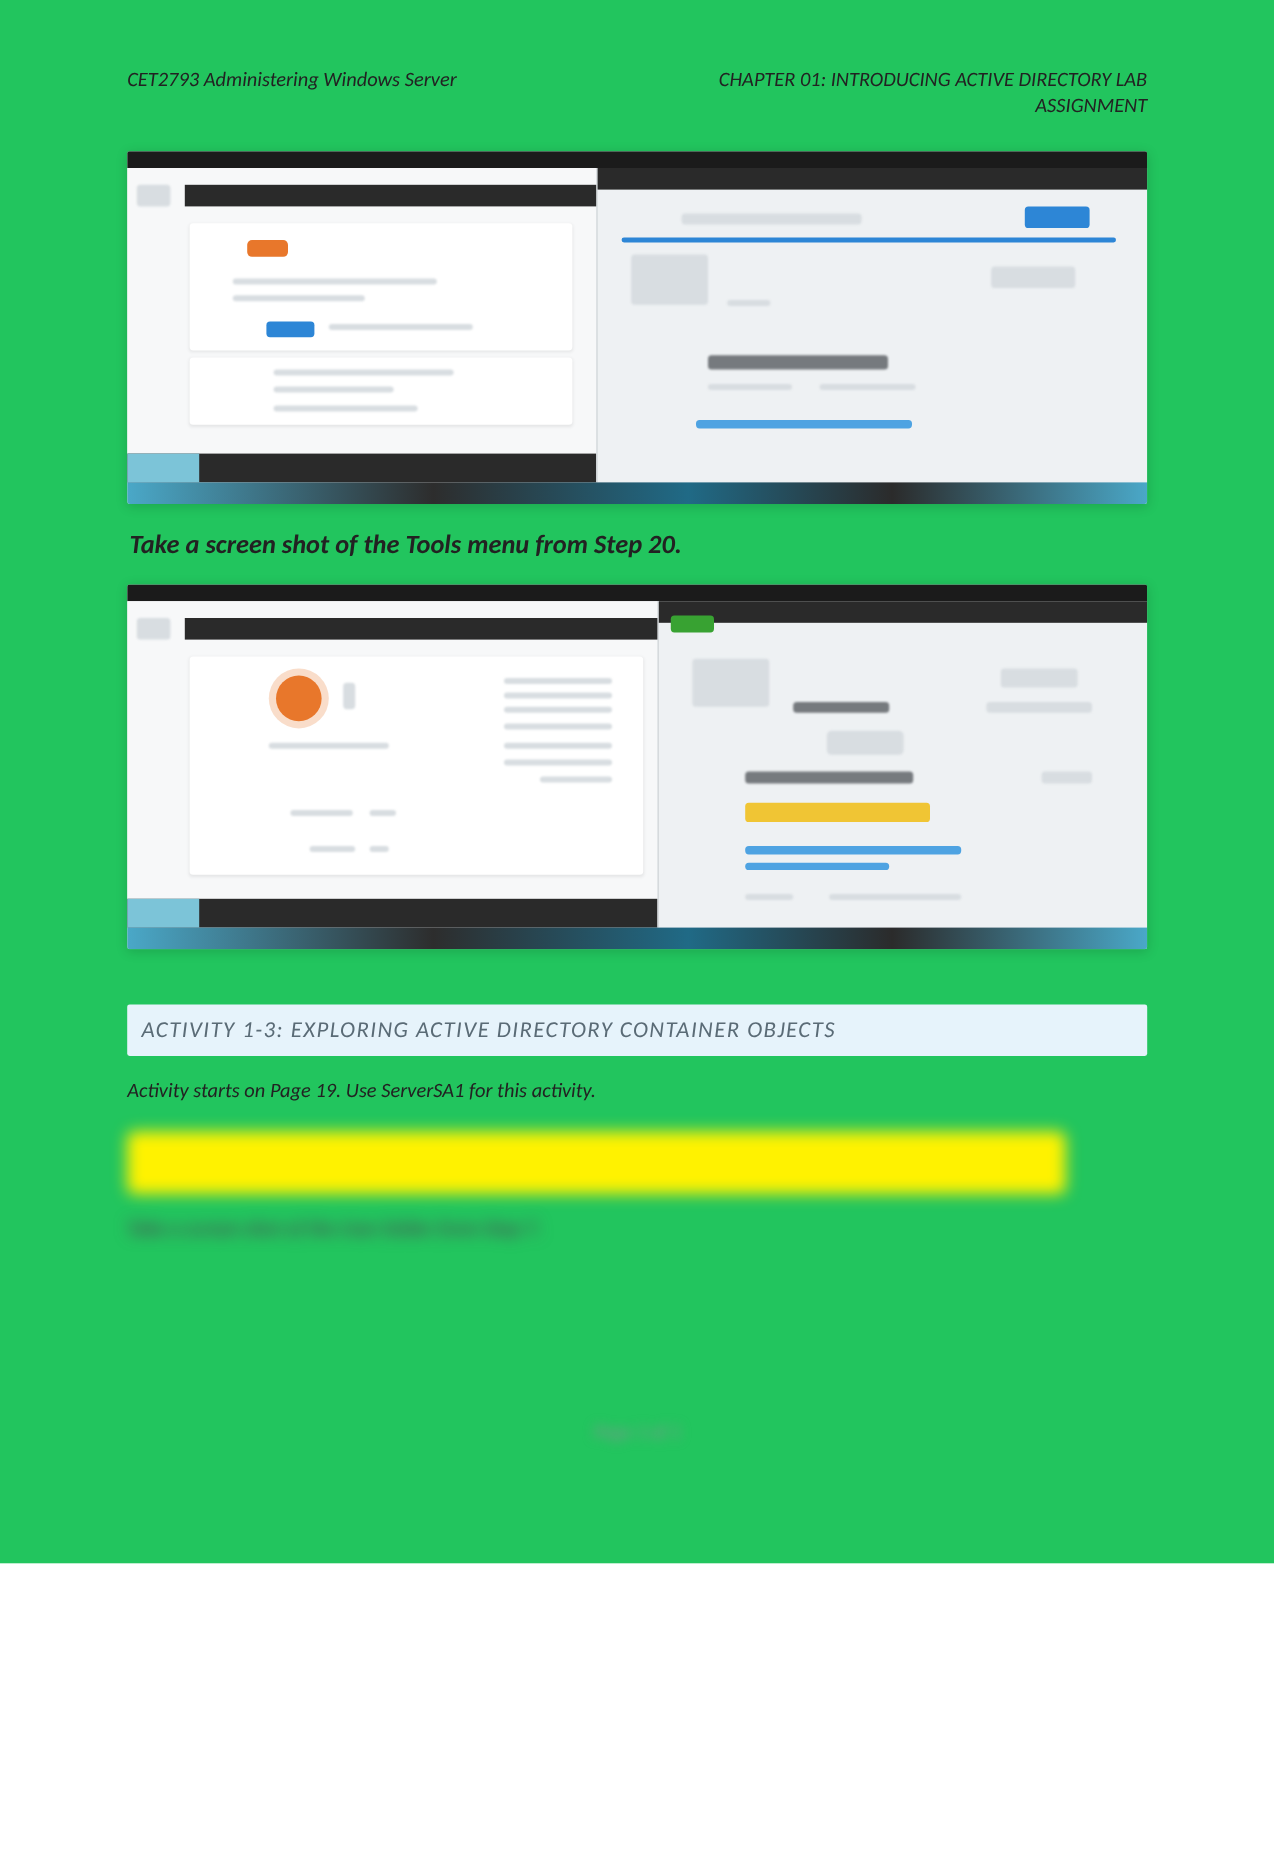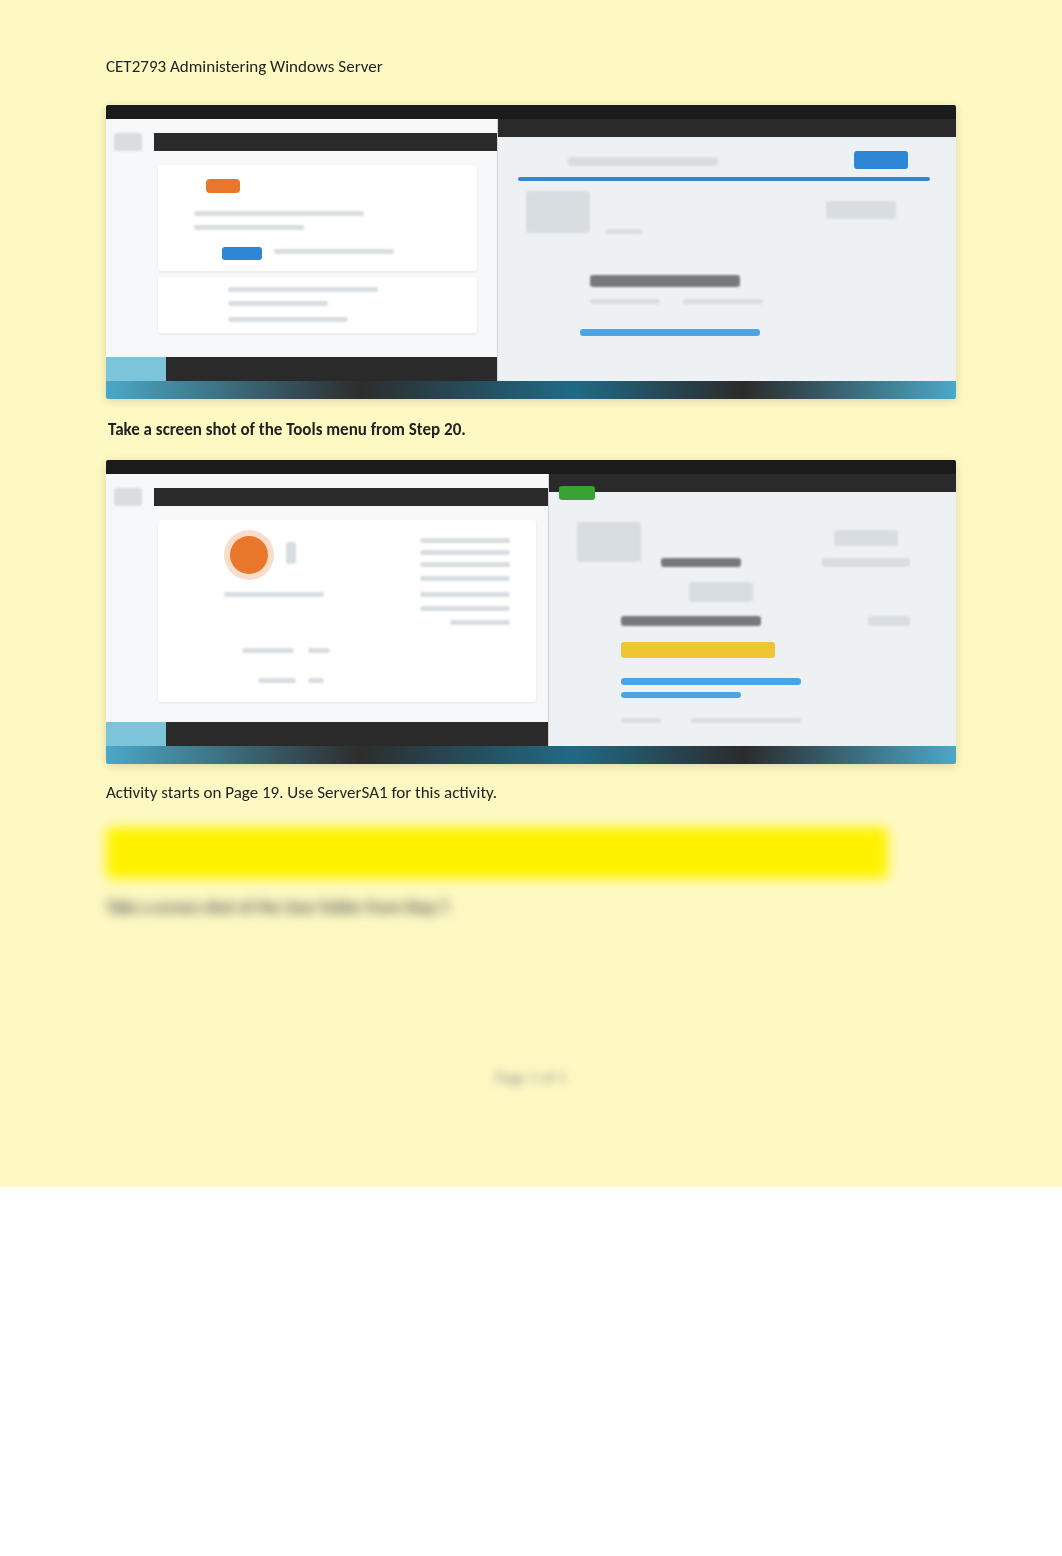--- a/index.html
+++ b/index.html
@@ -1,17 +1,17 @@
 <!DOCTYPE html>
 <html><head>
 <meta charset="utf-8">
 <style>
   * { box-sizing: border-box; margin: 0; padding: 0; }
   html, body { width: 1062px; background: #fff; font-family: Calibri, "Segoe UI", Arial, sans-serif; color: #222; }
-  .page { width: 1062px; padding: 56px 106px 100px 106px; background: #fef9c3; }
+  .page { width: 1062px; padding: 56px 106px 100px 106px; background: #22c55e; font-style: italic; }
   .header-row { display: flex; justify-content: space-between; align-items: flex-start; font-size: 17px; margin-bottom: 28px; }
   .header-left { text-align: left; }
   .header-right { text-align: right; max-width: 380px; }
   .screenshot { width: 100%; border-radius: 2px; overflow: hidden; box-shadow: 0 2px 10px rgba(0,0,0,.15); filter: blur(0.5px); }
   .screenshot.sshot1 { height: 294px; }
   .screenshot.sshot2 { height: 304px; }
   .ss-inner { display:flex; width:100%; height:100%; background:#e9eef2; position:relative; }
   .ss-topbar { position:absolute; top:0; left:0; right:0; height:14px; background:#1b1b1b; }
   .ss-leftpane { position:absolute; top:14px; bottom:18px; left:0; width:46%; background:#f7f8f9; }
   .ss-rightpane { position:absolute; top:14px; bottom:18px; right:0; width:54%; background:#eef1f3; border-left:1px solid #d0d4d8; }
@@ -21,34 +21,38 @@
   .orange-pill { background:#e8772b; border-radius:4px; }
   .blue-pill { background:#2d86d6; border-radius:3px; }
   .blue-line { background:#2d86d6; height:4px; border-radius:2px; }
   .gray-blur { background:#d8dde1; border-radius:3px; filter:blur(1px); }
   .gray-blur.sm { height:5px; }
   .dark-blur { background:#767a7e; border-radius:3px; filter:blur(1px); }
   .yellow-btn { background:#f0c534; border-radius:3px; }
   .cyanstrip { background:#7cc4d8; }
   .orange-circle { width:38px; height:38px; border-radius:50%; background:#e8772b; box-shadow:0 0 0 6px rgba(232,119,43,.25); }
 
-  .instruction { font-size: 17px; font-weight:600; margin: 20px 0 20px 2px; }
+  .instruction { font-size: 22px; font-weight:600; margin: 20px 0 20px 2px; }
   .activity-band { background:#e6f3fb; padding:10px 12px; margin-top:46px; border-radius:2px; font-family: Calibri, "Segoe UI", Arial, sans-serif; color:#5a6b76; font-size:19px; letter-spacing:1.2px; font-weight:500; }
   .body-text { font-size:17px; margin-top:18px; }
   .highlight-block { background:#fff200; filter:blur(6px); border-radius:6px; margin-top:24px; height:52px; width:92%; }
   .blurred-line { filter:blur(6px); color:#4a4f55; font-size:17px; font-weight:600; margin-top:18px; }
   .footer-pg { text-align:center; margin-top:150px; filter:blur(5px); color:#8a8f94; font-size:16px; }
 </style>
 </head>
 <body>
 
 <div class="page">
 
   <div class="header-row">
     <div class="header-left">CET2793 Administering Windows Server</div>
+    <div class="header-right">
+      <div>CHAPTER 01: INTRODUCING ACTIVE DIRECTORY LAB</div>
+      <div>ASSIGNMENT</div>
+    </div>
   </div>
 
   <div class="screenshot sshot1">
     <div class="ss-inner">
       <div class="ss-topbar"></div>
       <div class="ss-leftpane">
         <div class="ss-darkband" style="position:absolute; top:14px; left:48px; right:-22px; height:18px;"></div>
         <div class="gray-blur" style="position:absolute; top:14px; left:8px; width:28px; height:18px;"></div>
         <div class="ss-whitecard" style="top:46px; left:52px; right:20px; height:106px;">
           <div class="orange-pill" style="position:absolute; top:14px; left:48px; width:34px; height:14px;"></div>
@@ -122,20 +126,21 @@
         <div class="yellow-btn" style="position:absolute; top:168px; left:72px; width:154px; height:16px;"></div>
         <div class="blue-pill" style="position:absolute; top:204px; left:72px; width:180px; height:7px; background:#4ea3e2;"></div>
         <div class="blue-pill" style="position:absolute; top:218px; left:72px; width:120px; height:6px; background:#4ea3e2;"></div>
         <div class="gray-blur sm" style="position:absolute; top:244px; left:72px; width:40px;"></div>
         <div class="gray-blur sm" style="position:absolute; top:244px; left:142px; width:110px;"></div>
       </div>
       <div class="ss-bottombar"></div>
     </div>
   </div>
 
+  <div class="activity-band">ACTIVITY 1-3: EXPLORING ACTIVE DIRECTORY CONTAINER OBJECTS</div>
 
   <p class="body-text">Activity starts on Page 19. Use ServerSA1 for this activity.</p>
 
   <div class="highlight-block"></div>
 
   <p class="blurred-line">Take a screen shot of the User folder from Step 7.</p>
 
   <div class="footer-pg">Page 1 of 1</div>
 
 </div>

